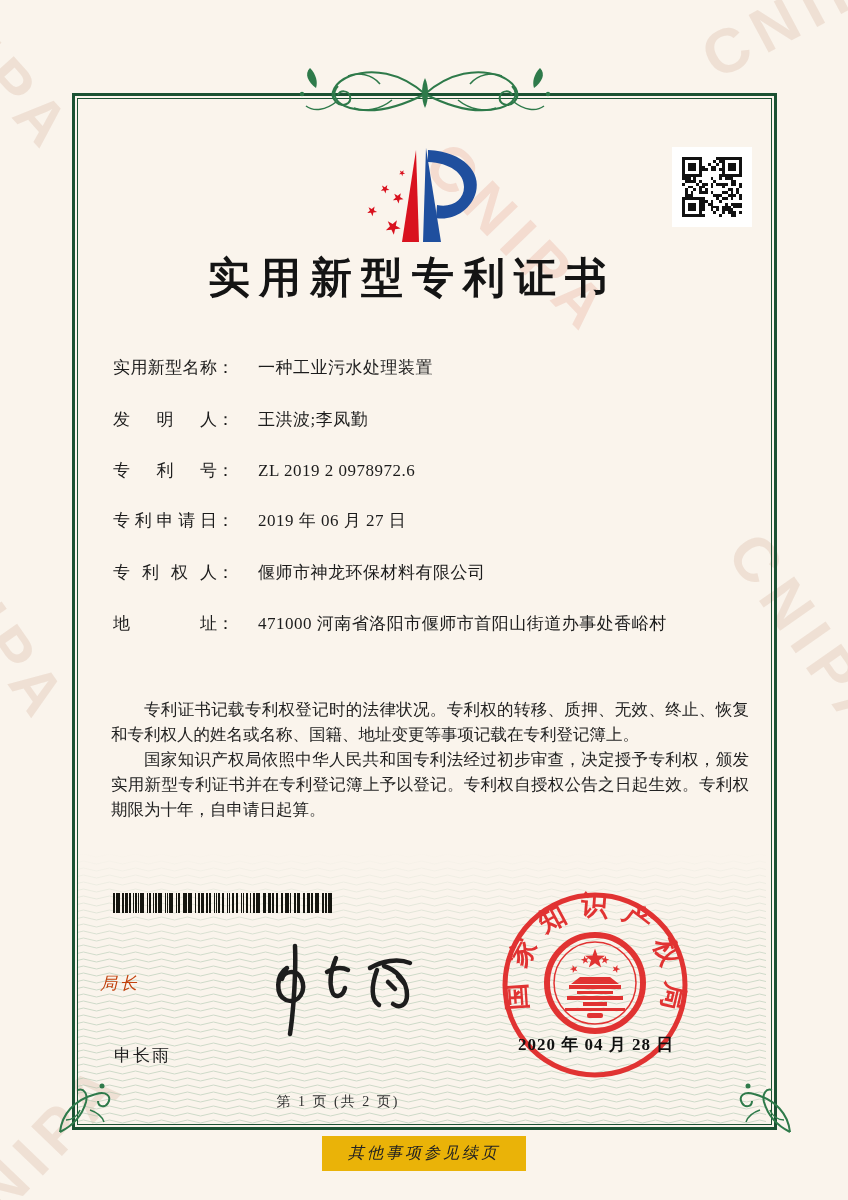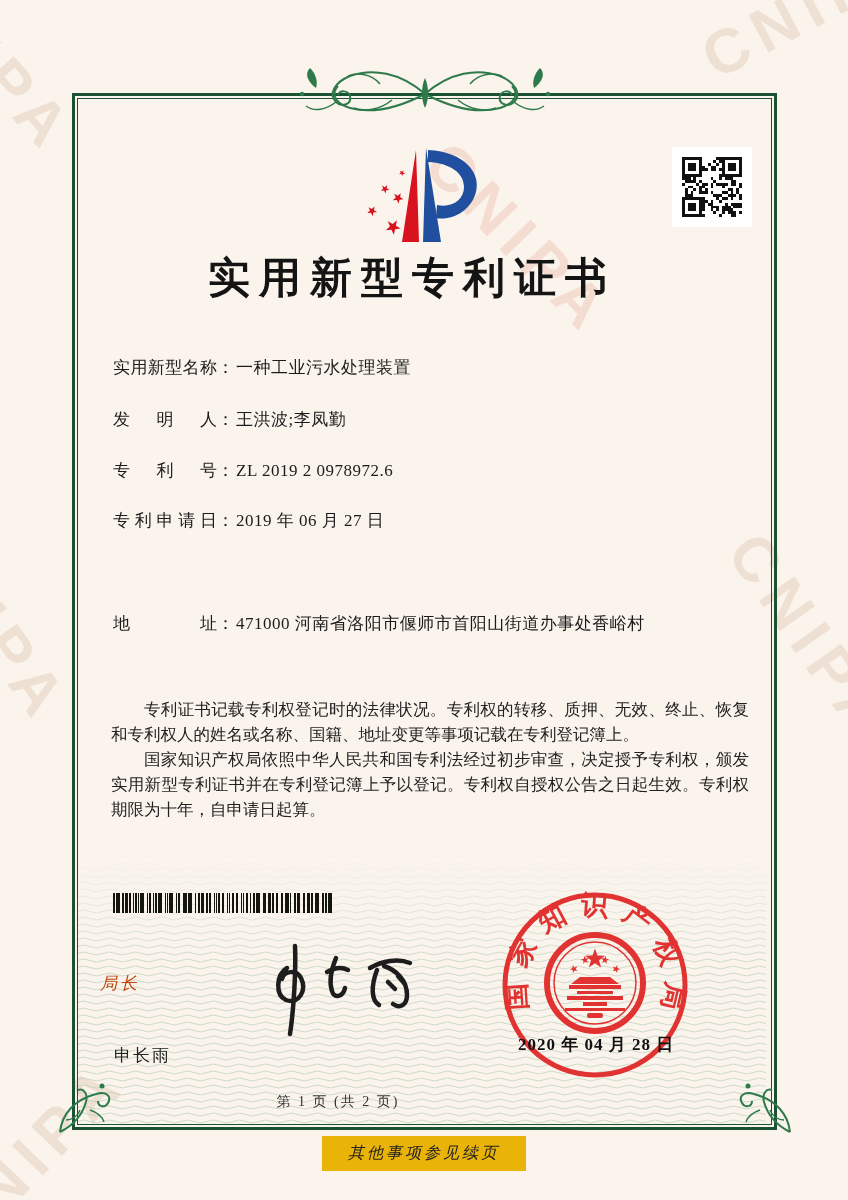--- a/index.html
+++ b/index.html
@@ -46,21 +46,21 @@
     position:absolute; left:0; top:250px; width:824px; text-align:center; z-index:3;
     font-size:42px; font-weight:bold; letter-spacing:9px; color:#141414;
   }
   
   .row{position:absolute; left:113px; z-index:3; font-size:17px; white-space:nowrap;}
   .row .lbl{
     display:inline-block; width:104px; vertical-align:bottom;
     text-align:justify; text-align-last:justify; text-justify:inter-character;
   }
   .row .colon{display:inline-block;}
-  .row .val{margin-left:2px; letter-spacing:0.5px;}
+  .row .val{margin-left:24px; letter-spacing:0.5px;}
   .row2-field{position:absolute; left:441px; top:0;}
   
   .body-text{
     position:absolute; left:111px; top:697px; width:638px; z-index:3;
     font-size:16.5px; line-height:25px; text-align:justify; color:#222;
   }
   .body-text p{margin:0; text-indent:2em;}
   
   .barcode{position:absolute; left:113px; top:893px; z-index:3;}
   .sig-title{position:absolute; left:100px; top:972px; z-index:3;
@@ -312,20 +312,23 @@
   </div>
   <div class="row" style="top:408px">
     <span class="lbl">发明人</span><span class="colon">：</span><span class="val">王洪波;李凤勤</span>
   </div>
   <div class="row" style="top:459px">
     <span class="lbl">专利号</span><span class="colon">：</span><span class="val">ZL 2019 2 0978972.6</span>
   </div>
   <div class="row" style="top:509px">
     <span class="lbl">专利申请日</span><span class="colon">：</span><span class="val">2019 年 06 月 27 日</span>
   </div>
+  <div class="row" style="top:561px">
+    <span class="lbl">专利权人</span><span class="colon">：</span><span class="val">偃师市神龙环保材料有限公司</span>
+  </div>
   <div class="row" style="top:612px">
     <span class="lbl">地址</span><span class="colon">：</span><span class="val">471000  河南省洛阳市偃师市首阳山街道办事处香峪村</span>
   </div>
 
   <div class="body-text">
     <p>专利证书记载专利权登记时的法律状况。专利权的转移、质押、无效、终止、恢复和专利权人的姓名或名称、国籍、地址变更等事项记载在专利登记簿上。</p>
     <p>国家知识产权局依照中华人民共和国专利法经过初步审查，决定授予专利权，颁发实用新型专利证书并在专利登记簿上予以登记。专利权自授权公告之日起生效。专利权期限为十年，自申请日起算。</p>
   </div>
 
   <svg class="barcode" id="barcode-svg" width="222" height="20" viewBox="0 0 222 20">

